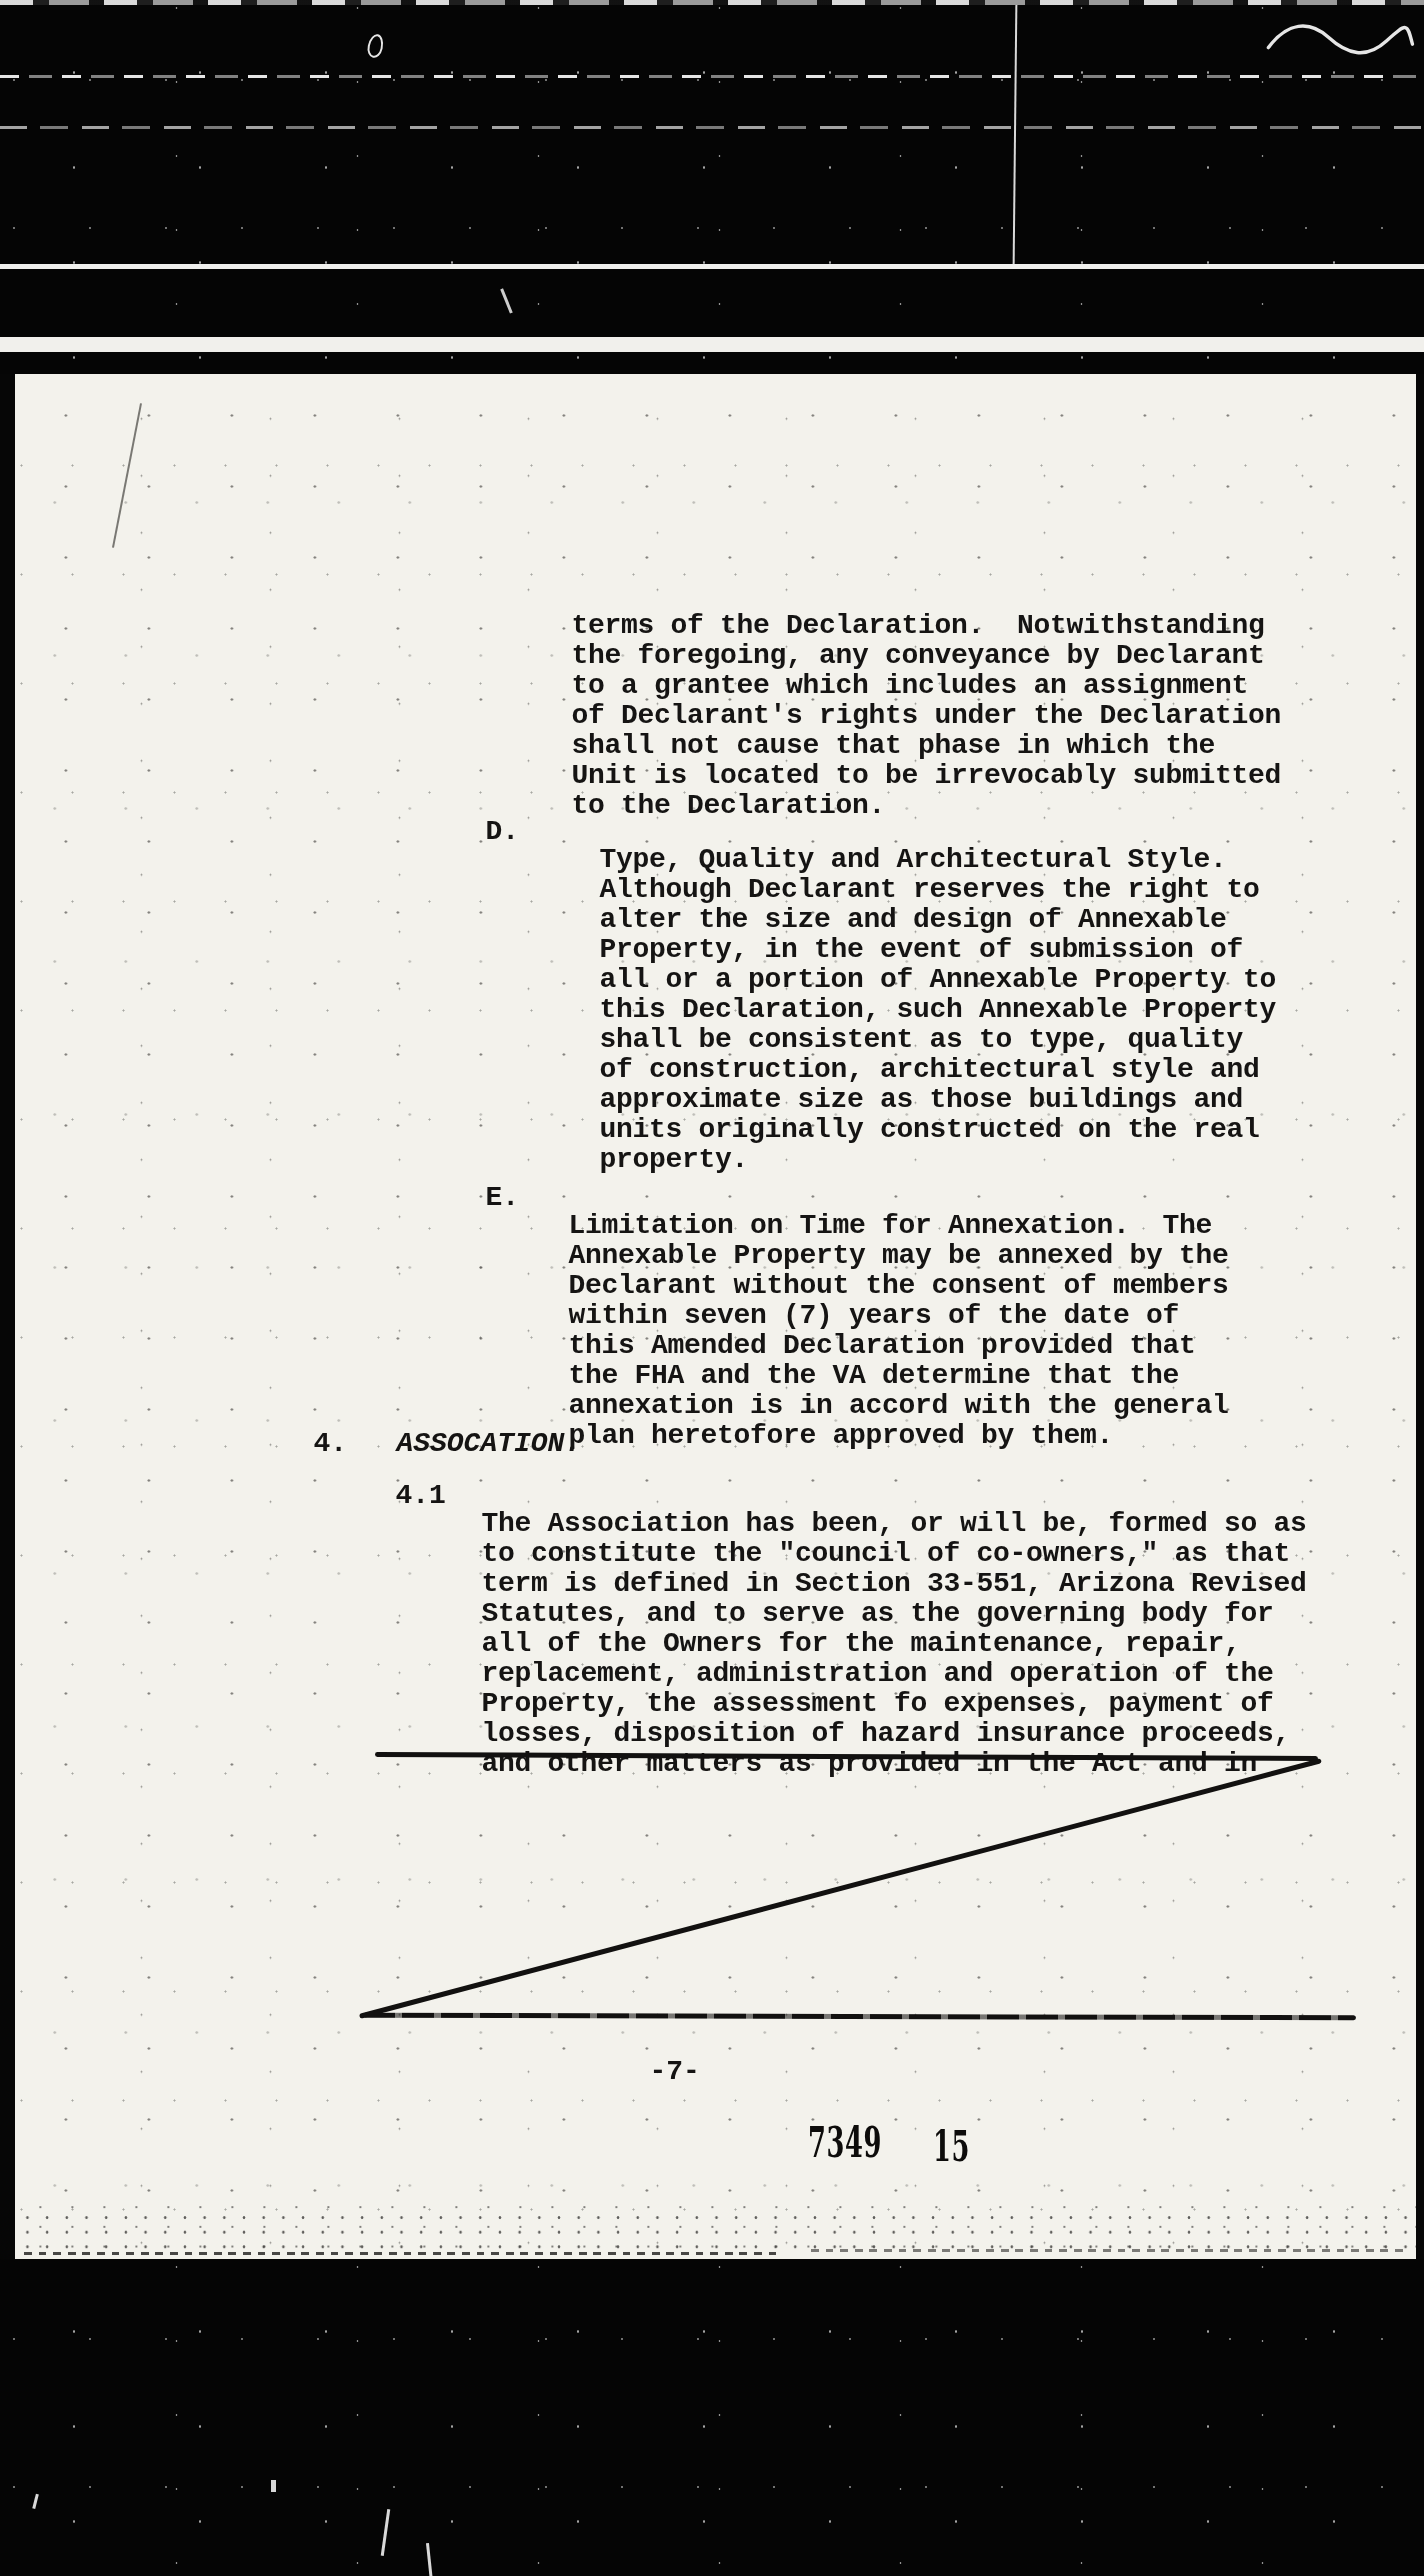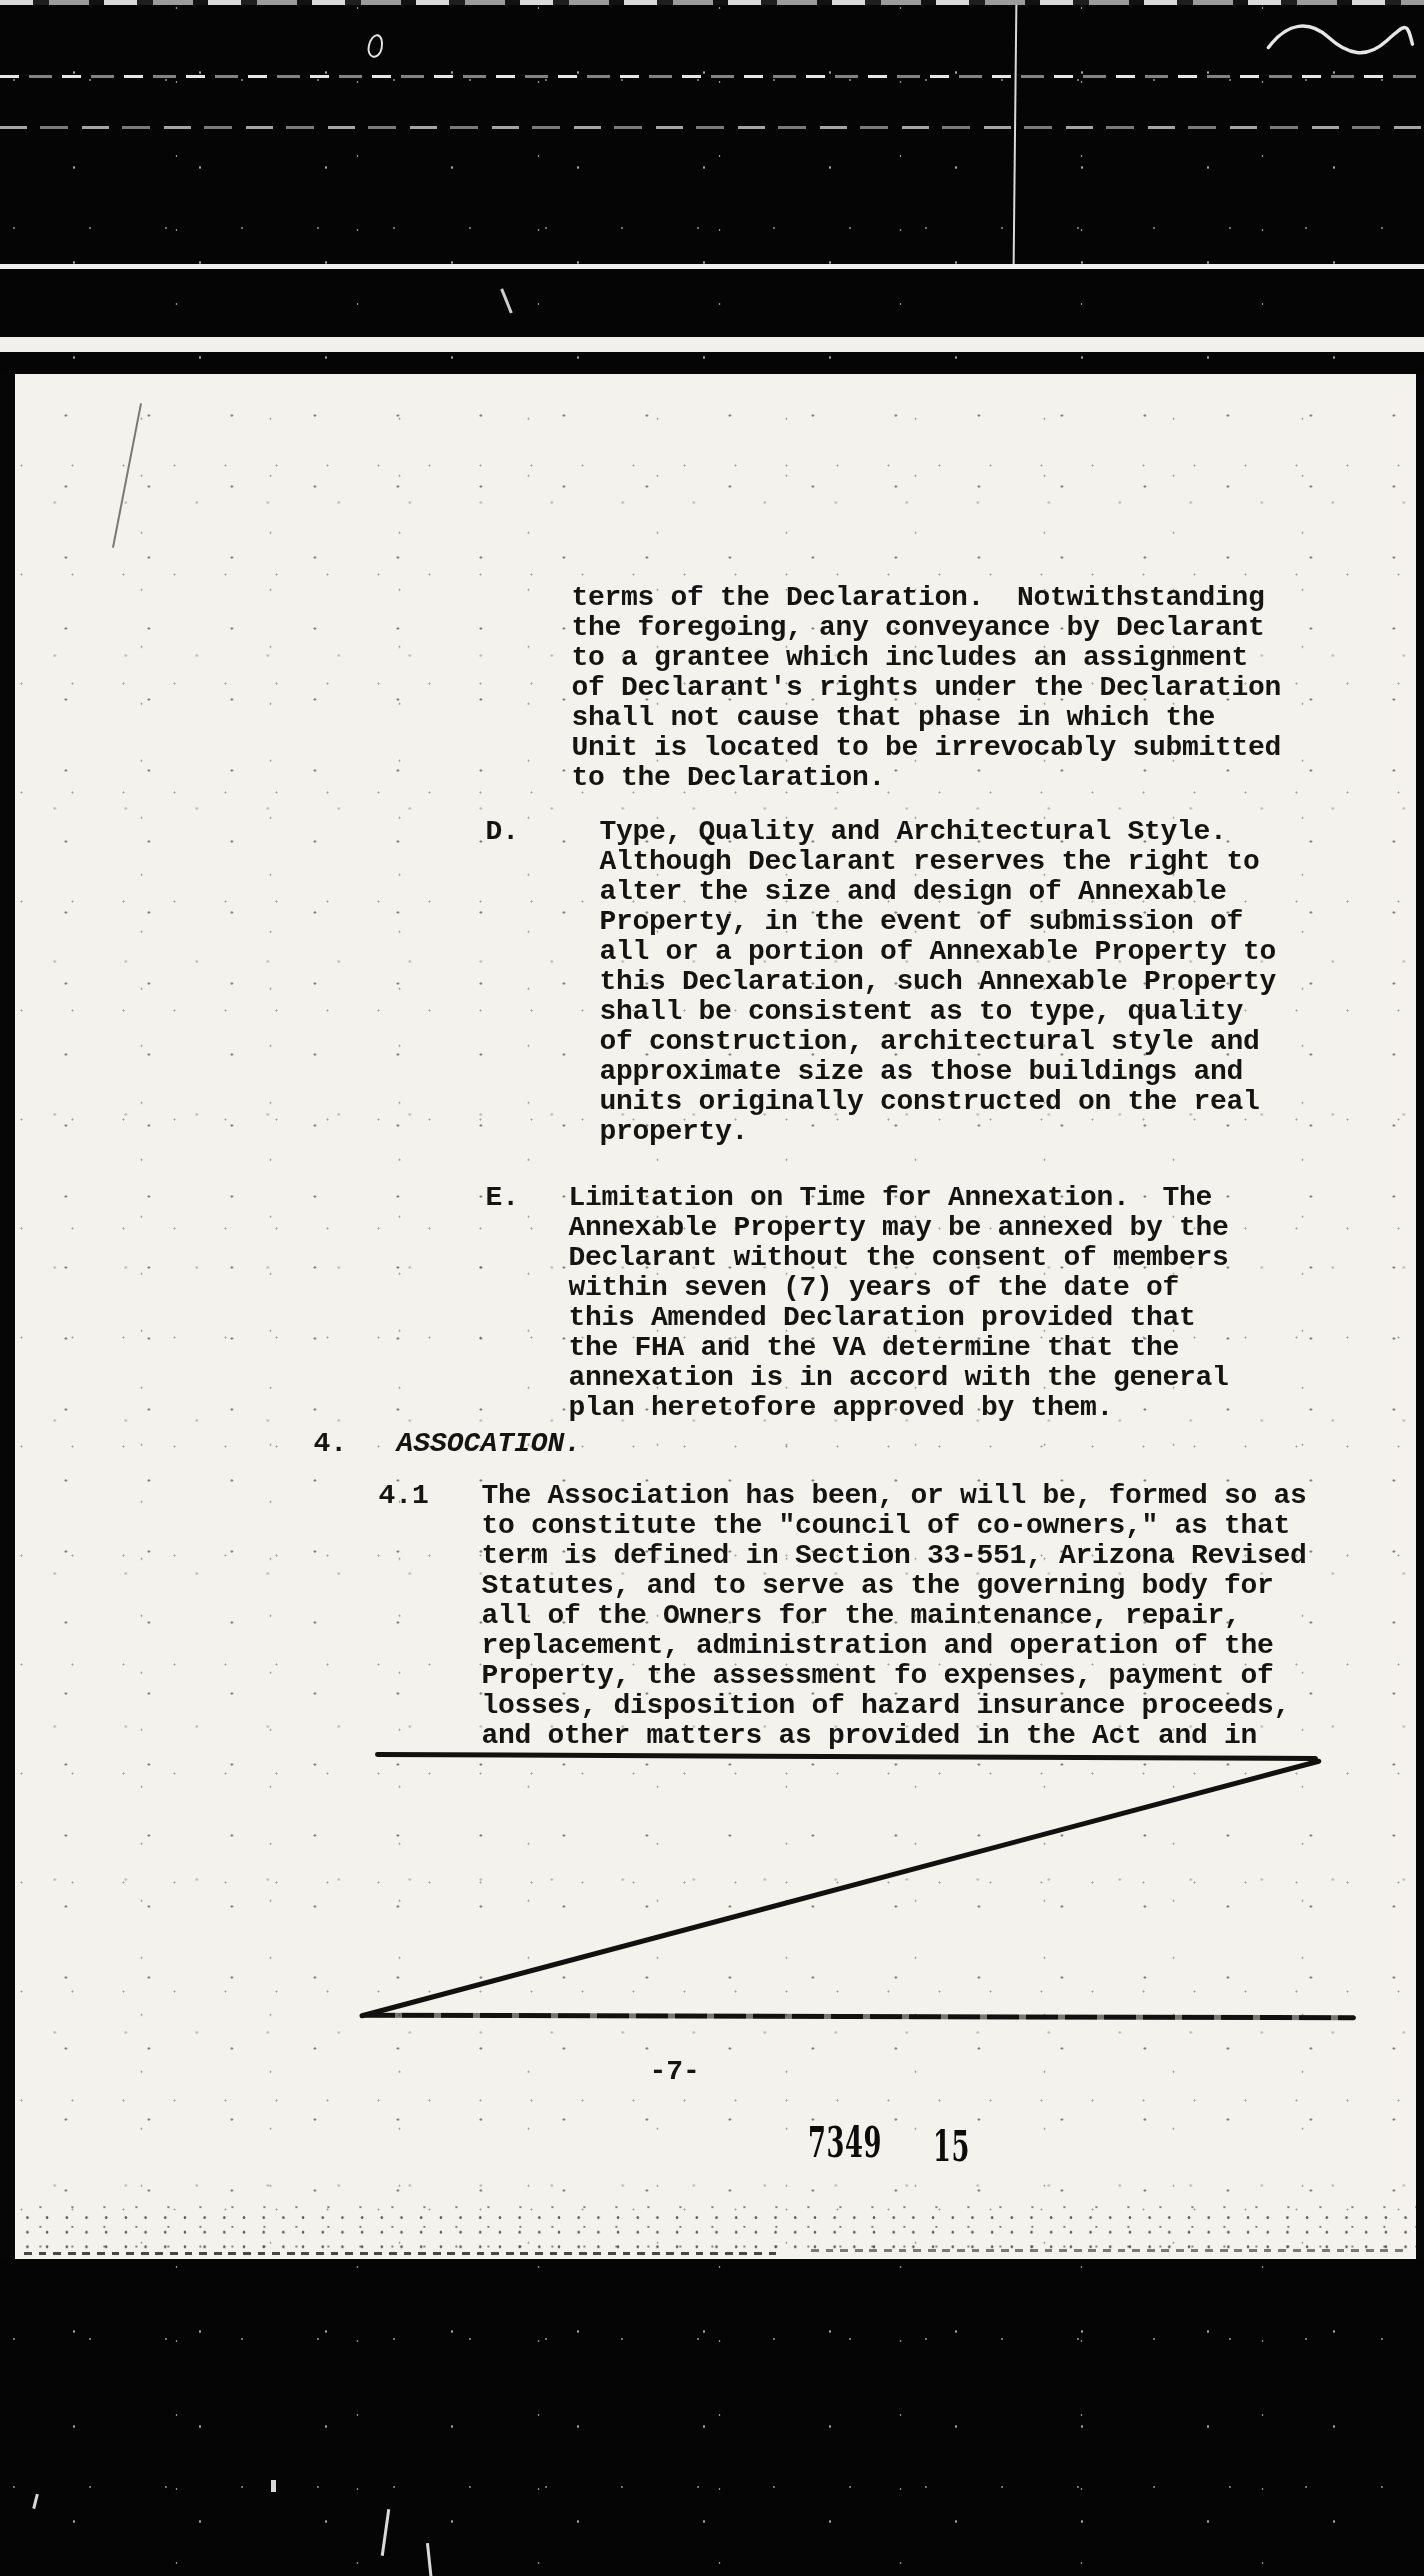--- a/index.html
+++ b/index.html
@@ -45,21 +45,21 @@
   .page::before{ 
     content:"";position:absolute;inset:0;pointer-events:none;
     background-image:
       radial-gradient(circle, rgba(25,24,22,.55) 0 0.9px, transparent 1.5px),
       radial-gradient(circle, rgba(25,24,22,.35) 0 0.8px, transparent 1.3px),
       radial-gradient(circle, rgba(25,24,22,.45) 0 0.7px, transparent 1.2px),
       radial-gradient(circle, rgba(25,24,22,.25) 0 0.9px, transparent 1.6px);
     background-size:83px 71px, 51px 109px, 129px 57px, 71px 153px;
     background-position:9.4px 6px, 32px 37px, 62px 16.3px, 4.3px 52px;
   }
-  .blk{position:absolute;white-space:pre;font-weight:bold;font-size:28px;line-height:30px;letter-spacing:-0.3px;}
+  .blk{position:absolute;white-space:pre;font-weight:bold;font-size:28px;line-height:30px;letter-spacing:-0.3px;margin-top:28px;}
   .pglabel{position:absolute;white-space:pre;font-weight:bold;font-size:28px;line-height:30px;}
   .scratch-page{position:absolute;left:111px;top:28px;width:1.7px;height:147px;
     background:rgba(40,38,35,.6);transform:rotate(11deg);}
   
   .zline{position:absolute;background:#121110;border-radius:2.6px;}
   .z-top{left:360px;top:1380px;width:943px;height:5.1px;transform:rotate(.25deg);}
   .z-diag{left:344px;top:1640px;width:995px;height:5.1px;transform:rotate(-14.9deg);transform-origin:0 0;}
   .z-bottom{left:348px;top:1640px;width:993px;height:5.1px;transform:rotate(.15deg);
     background:repeating-linear-gradient(90deg,#121110 0 32px, rgba(18,17,16,.55) 32px 39px);}
   .footer-num{position:absolute;left:634px;top:1683px;font-weight:bold;font-size:28px;line-height:30px;}
@@ -133,21 +133,21 @@
 Declarant without the consent of members
 within seven (7) years of the date of
 this Amended Declaration provided that
 the FHA and the VA determine that the
 annexation is in accord with the general
 plan heretofore approved by them.</div>
 
     <div class="pglabel" style="left:298px;top:1055px;">4.</div>
     <div class="pglabel" style="left:381px;top:1055px;font-style:italic;">ASSOCATION.</div>
 
-    <div class="pglabel" style="left:363px;top:1107px;">4.1</div>
+    <div class="pglabel" style="left:380px;top:1107px;">4.1</div>
     <div class="blk" style="left:466px;top:1107px;">The Association has been, or will be, formed so as
 to constitute the "council of co-owners," as that
 term is defined in Section 33-551, Arizona Revised
 Statutes, and to serve as the governing body for
 all of the Owners for the maintenance, repair,
 replacement, administration and operation of the
 Property, the assessment fo expenses, payment of
 losses, disposition of hazard insurance proceeds,
 and other matters as provided in the Act and in</div>
 

